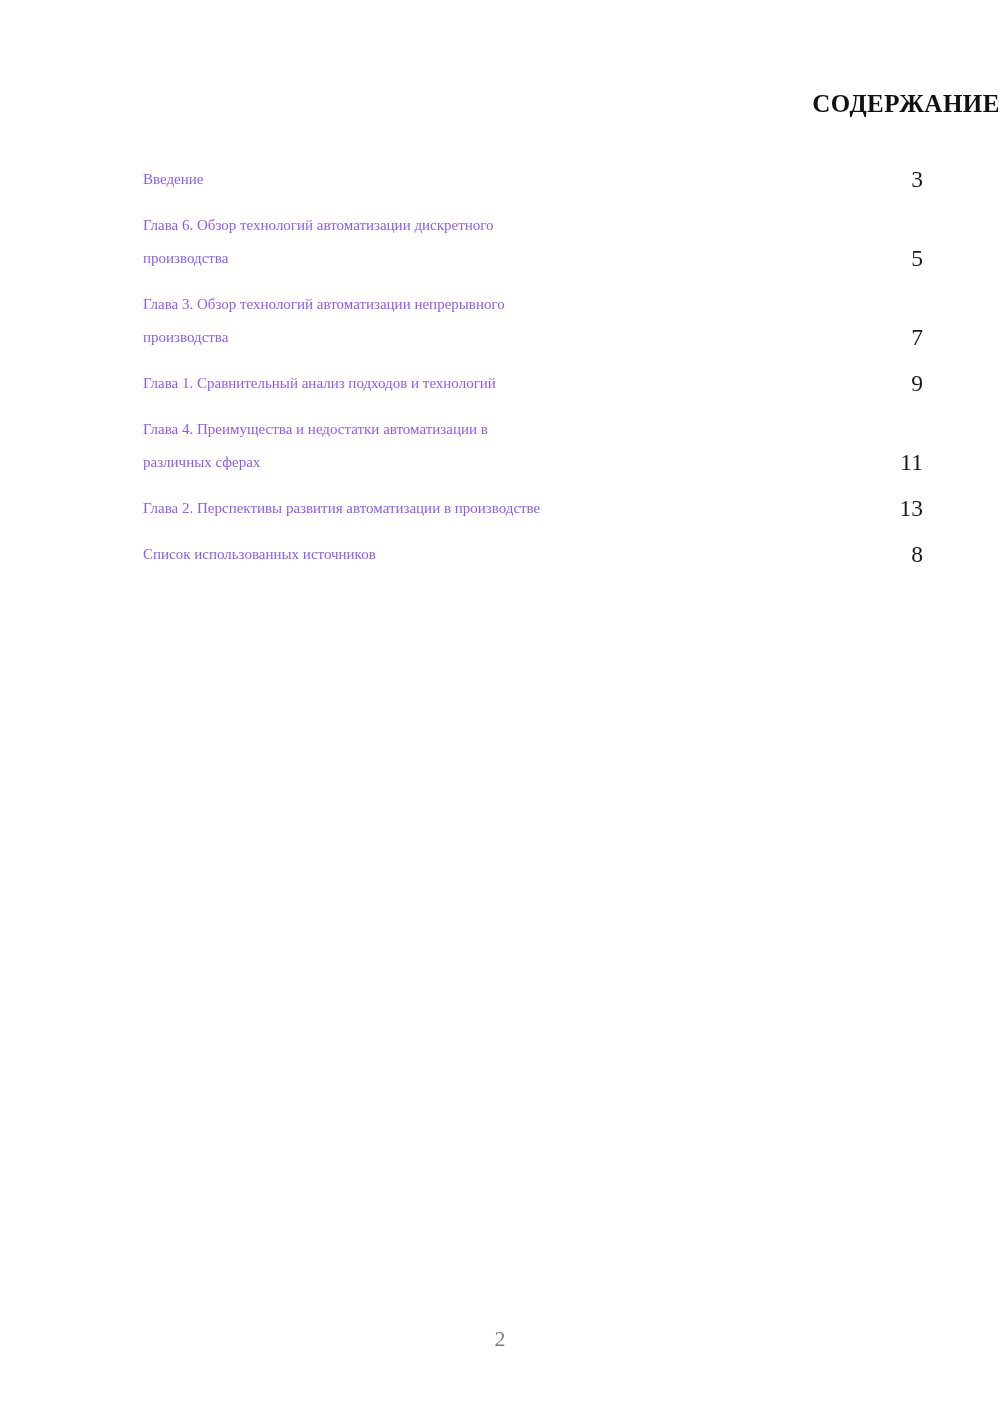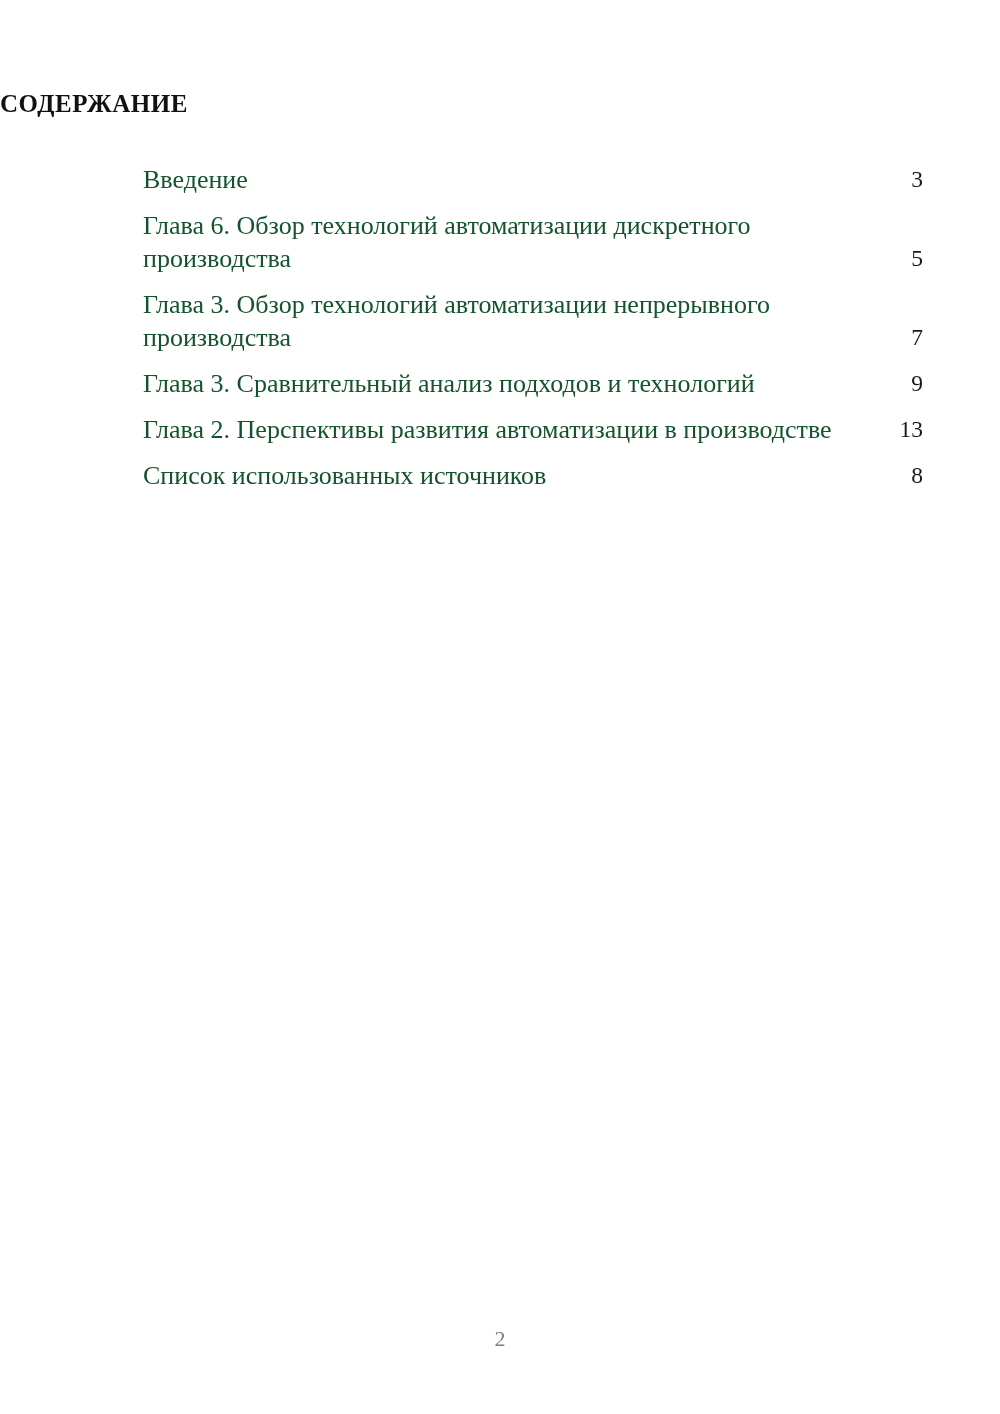--- a/index.html
+++ b/index.html
@@ -20,21 +20,21 @@
     position: absolute;
     inset: 0;
     background: #ffffff;
   }
 
   .toc-title {
     position: absolute;
     top: 90px;
     left: 0;
     width: 1000px;
-    text-align: left;
+    text-align: right;
     font-size: 25px;
     font-weight: bold;
     letter-spacing: 0.5px;
     color: #111111;
   }
 
   .toc-list {
     position: absolute;
     top: 163px;
     left: 143px;
@@ -45,23 +45,23 @@
     position: relative;
     display: block;
     margin-bottom: 13px;
   }
   .toc-entry:last-child {
     margin-bottom: 12px;
   }
 
   .toc-entry-text {
     display: block;
-    font-size: 26px;
+    font-size: 15px;
     line-height: 33px;
-    color: #14532d;
+    color: #8b5cf6;
     padding-right: 90px;
     white-space: pre-line;
   }
 
   .toc-entry-page {
     position: absolute;
     right: 0;
     bottom: 0;
     width: 60px;
     text-align: right;
@@ -100,24 +100,29 @@
       <span class="toc-entry-page">5</span>
     </div>
 
     <div class="toc-entry">
       <span class="toc-entry-text">Глава 3. Обзор технологий автоматизации непрерывного
 производства</span>
       <span class="toc-entry-page">7</span>
     </div>
 
     <div class="toc-entry">
-      <span class="toc-entry-text">Глава 3. Сравнительный анализ подходов и технологий</span>
+      <span class="toc-entry-text">Глава 1. Сравнительный анализ подходов и технологий</span>
       <span class="toc-entry-page">9</span>
     </div>
 
+    <div class="toc-entry">
+      <span class="toc-entry-text">Глава 4. Преимущества и недостатки автоматизации в
+различных сферах</span>
+      <span class="toc-entry-page">11</span>
+    </div>
 
     <div class="toc-entry">
       <span class="toc-entry-text">Глава 2. Перспективы развития автоматизации в производстве</span>
       <span class="toc-entry-page">13</span>
     </div>
 
 
     <div class="toc-entry">
       <span class="toc-entry-text">Список использованных источников</span>
       <span class="toc-entry-page">8</span>

